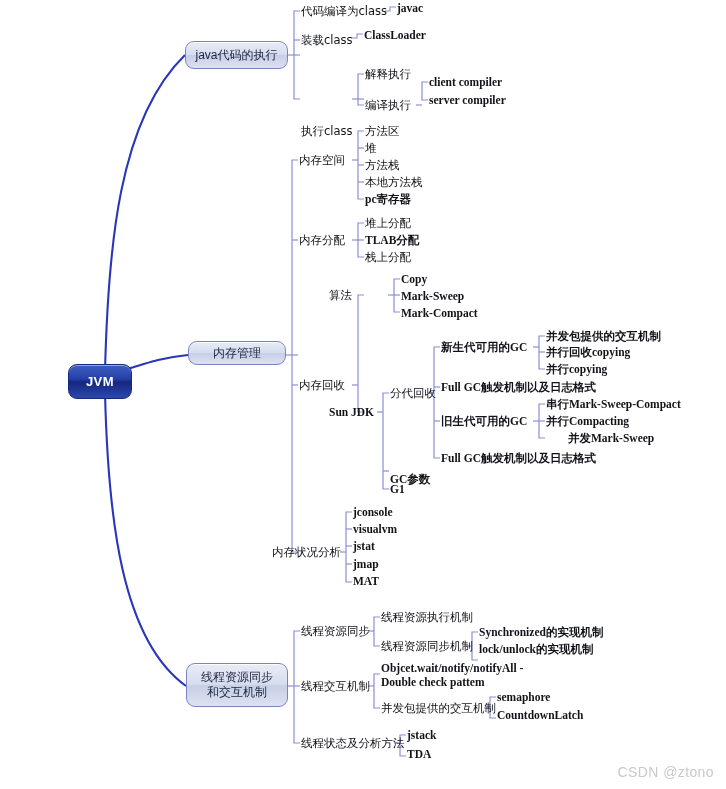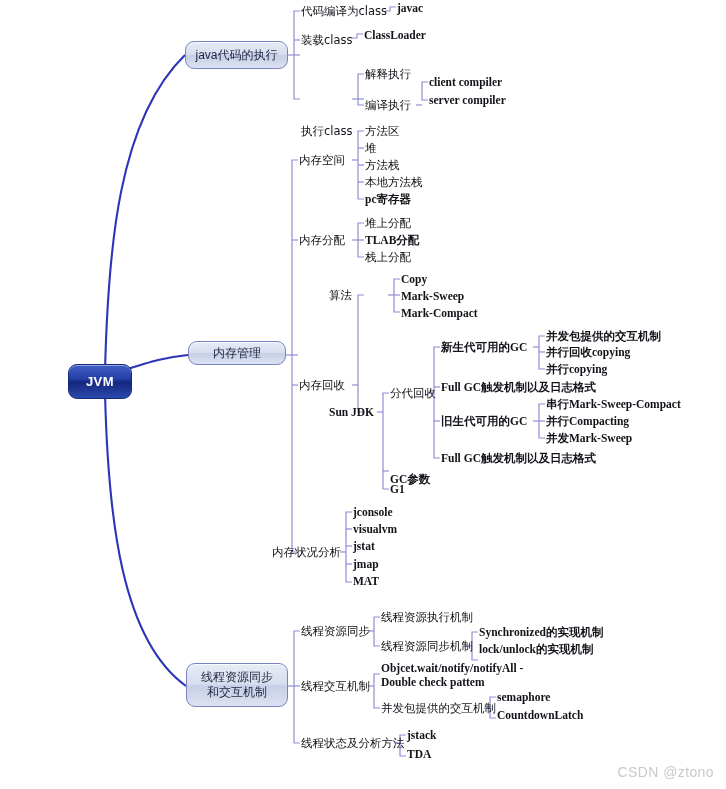--- a/index.html
+++ b/index.html
@@ -200,21 +200,21 @@
   <div class="lbl mix" style="left:441px;top:341px;">新生代可用的GC</div>
   <div class="lbl mix" style="left:546px;top:330px;">并发包提供的交互机制</div>
   <div class="lbl mix" style="left:546px;top:346px;">并行回收copying</div>
   <div class="lbl mix" style="left:546px;top:363px;">并行copying</div>
 
   <div class="lbl mix" style="left:441px;top:381px;">Full GC触发机制以及日志格式</div>
 
   <div class="lbl mix" style="left:441px;top:415px;">旧生代可用的GC</div>
   <div class="lbl mix" style="left:546px;top:398px;">串行Mark-Sweep-Compact</div>
   <div class="lbl mix" style="left:546px;top:415px;">并行Compacting</div>
-  <div class="lbl mix" style="left:546px;top:432px;">并发Mark-Sweep</div>
+  <div class="lbl mix" style="left:568px;top:432px;">并发Mark-Sweep</div>
 
   <div class="lbl mix" style="left:441px;top:452px;">Full GC触发机制以及日志格式</div>
 
   <div class="lbl mix" style="left:390px;top:465px;margin-top:8px;">GC参数</div>
   <div class="lbl en" style="left:390px;top:483px;">G1</div>
 
   <div class="lbl cn" style="left:272px;top:546px;">内存状况分析</div>
   <div class="lbl en" style="left:353px;top:506px;">jconsole</div>
   <div class="lbl en" style="left:353px;top:523px;">visualvm</div>
   <div class="lbl en" style="left:353px;top:540px;">jstat</div>

